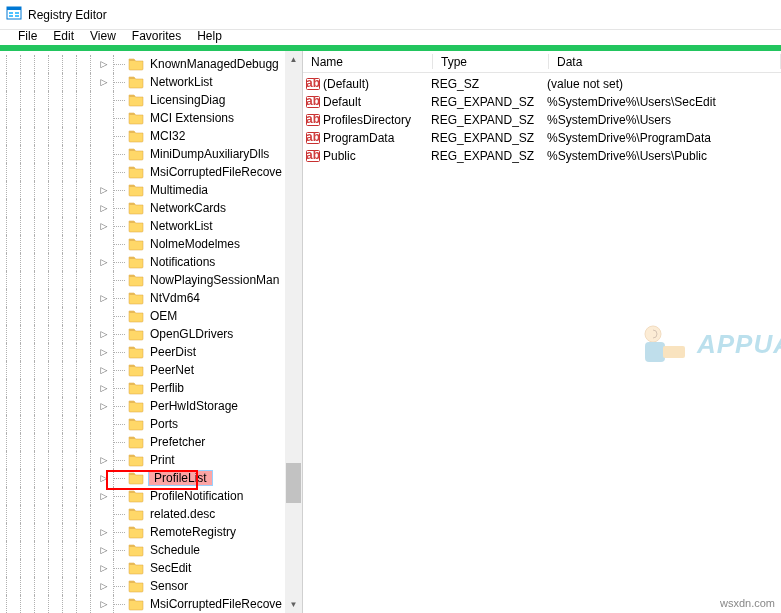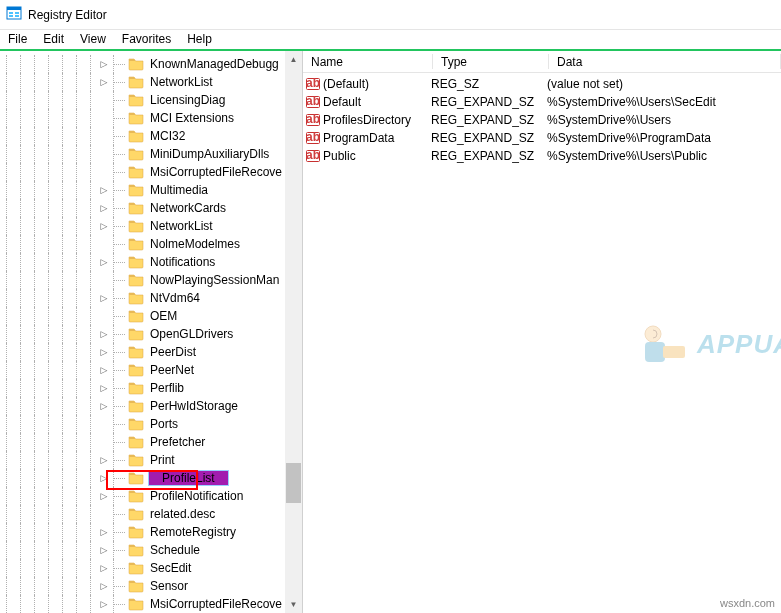--- a/index.html
+++ b/index.html
@@ -1,35 +1,35 @@
 <!DOCTYPE html>
 <html><head>
 <meta charset="utf-8">
 <style>
 *{box-sizing:border-box;margin:0;padding:0;font-family:"Segoe UI",Tahoma,sans-serif;font-size:12px;color:#000}
 body{background:#fff;width:781px;height:613px;overflow:hidden;position:relative}
 .titlebar{height:30px;display:flex;align-items:center;padding:0 6px;border-bottom:1px solid #e5e5e5}
 .titlebar svg{width:16px;height:16px;margin-right:6px}
 .titlebar-text{font-size:12px}
-.menubar{height:21px;display:flex;align-items:flex-start;padding:0 0;border-bottom:2px solid #22c55e}
+.menubar{height:21px;display:flex;align-items:flex-end;padding:0 10px;border-bottom:6px solid #22c55e}
 .menubar span{padding:2px 8px;font-size:12px}
 .workspace{display:flex;height:calc(100% - 51px);position:relative}
 .tree-pane{width:303px;border-right:1px solid #d0d0d0;overflow:hidden;position:relative}
 .tree{padding-top:4px}
 .tree-row{display:flex;align-items:center;height:18px;white-space:nowrap}
 .dotted{width:14px;height:18px;position:relative;flex-shrink:0}
 .dotted::before{content:"";position:absolute;left:6px;top:0;bottom:0;border-left:1px dotted #b0b0b0}
 .expander{width:12px;height:18px;display:flex;align-items:center;justify-content:center;flex-shrink:0;color:#666;font-size:9px;cursor:pointer}
 .tee{width:18px;height:18px;position:relative;flex-shrink:0}
 .tee::before{content:"";position:absolute;left:3px;top:0;bottom:0;border-left:1px dotted #b0b0b0}
 .tee::after{content:"";position:absolute;left:3px;right:3px;top:9px;border-top:1px dotted #b0b0b0}
 .folder{width:16px;height:16px;flex-shrink:0;margin-right:4px}
 .folder svg{width:16px;height:16px;display:block}
 .label{padding:0 2px}
-.label.sel{background:#a21caf;border:1px solid #99d1ff;padding:0 13px}
+.label.sel{background:#fca5a5;border:1px solid #99d1ff;padding:0 5px}
 .hl{position:absolute;border:2px solid #ff0000;left:106px;top:419px;width:92px;height:20px;pointer-events:none}
 .list-pane{flex:1;position:relative}
 .list-header{display:flex;height:22px;border-bottom:1px solid #e5e5e5}
 .list-header .col{padding:4px 8px;font-size:12px;color:#000;position:relative}
 .list-header .col::after{content:"";position:absolute;right:0;top:3px;bottom:3px;border-right:1px solid #e5e5e5}
 .list-body{padding-top:2px}
 .list-row{display:flex;align-items:center;height:18px}
 .val-icon{width:20px;display:flex;align-items:center;justify-content:center;flex-shrink:0;margin-left:0}
 .val-icon svg{width:14px;height:14px}
 .c-name{width:108px;overflow:hidden}

